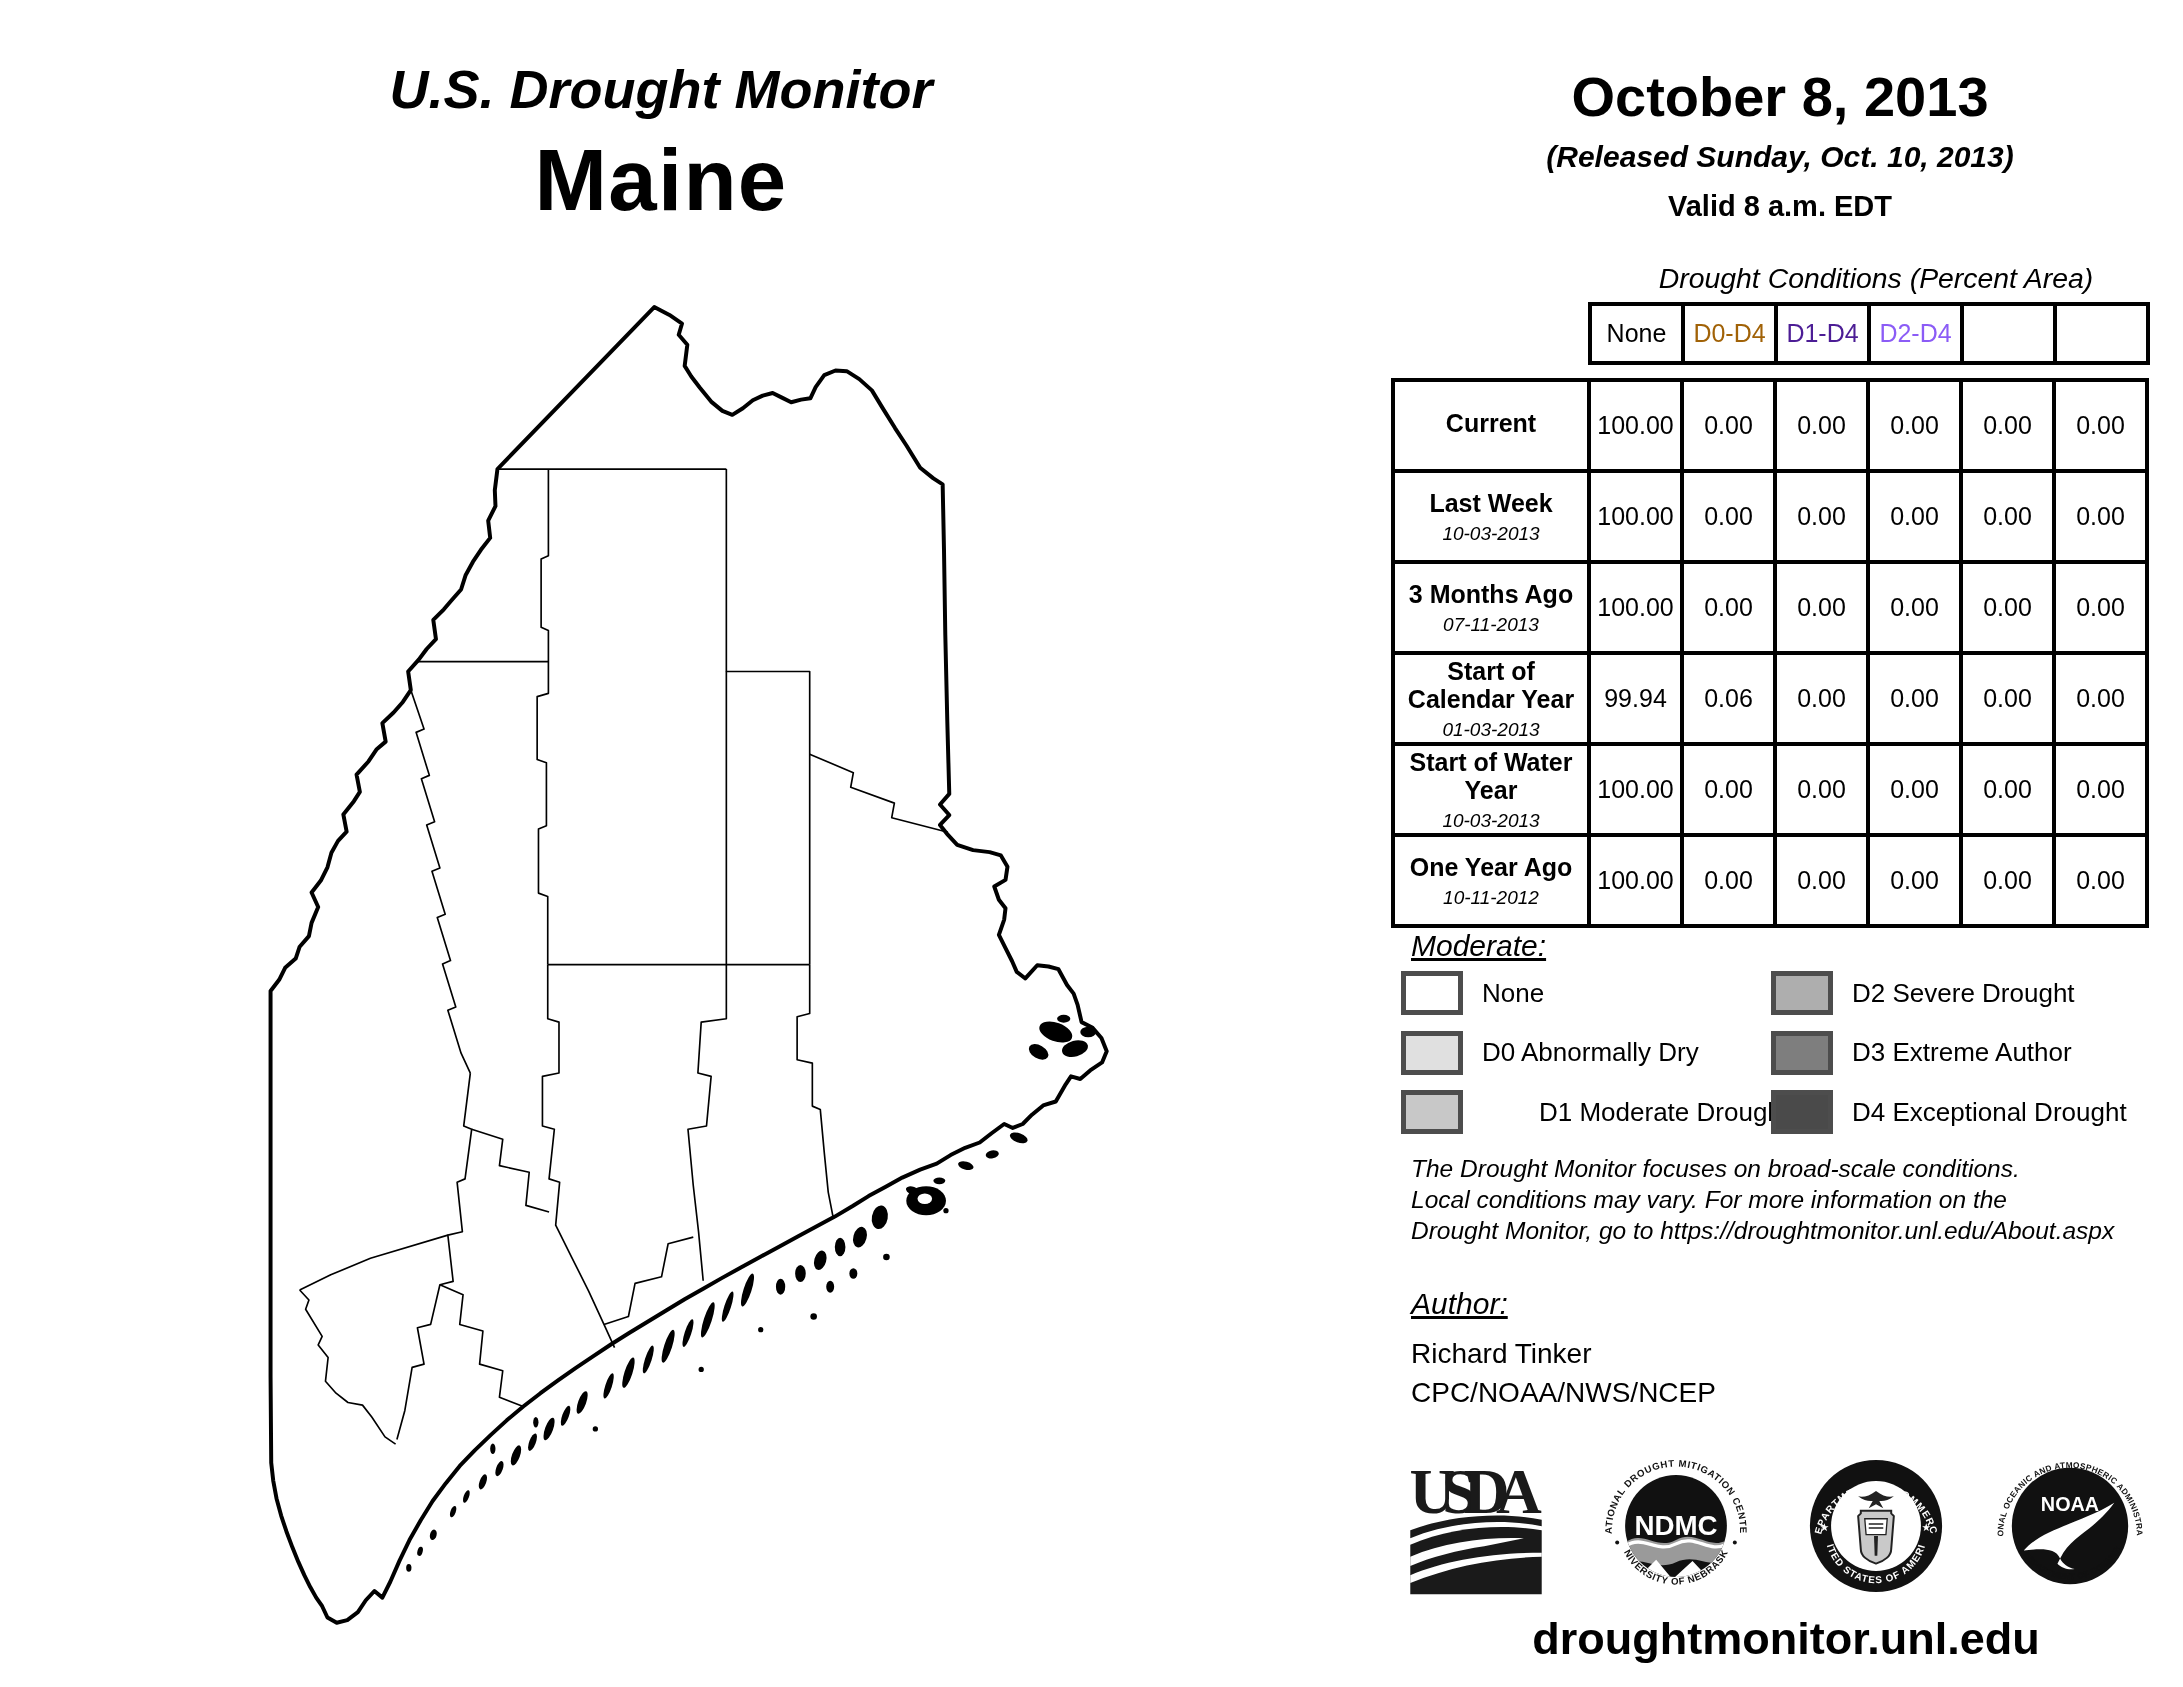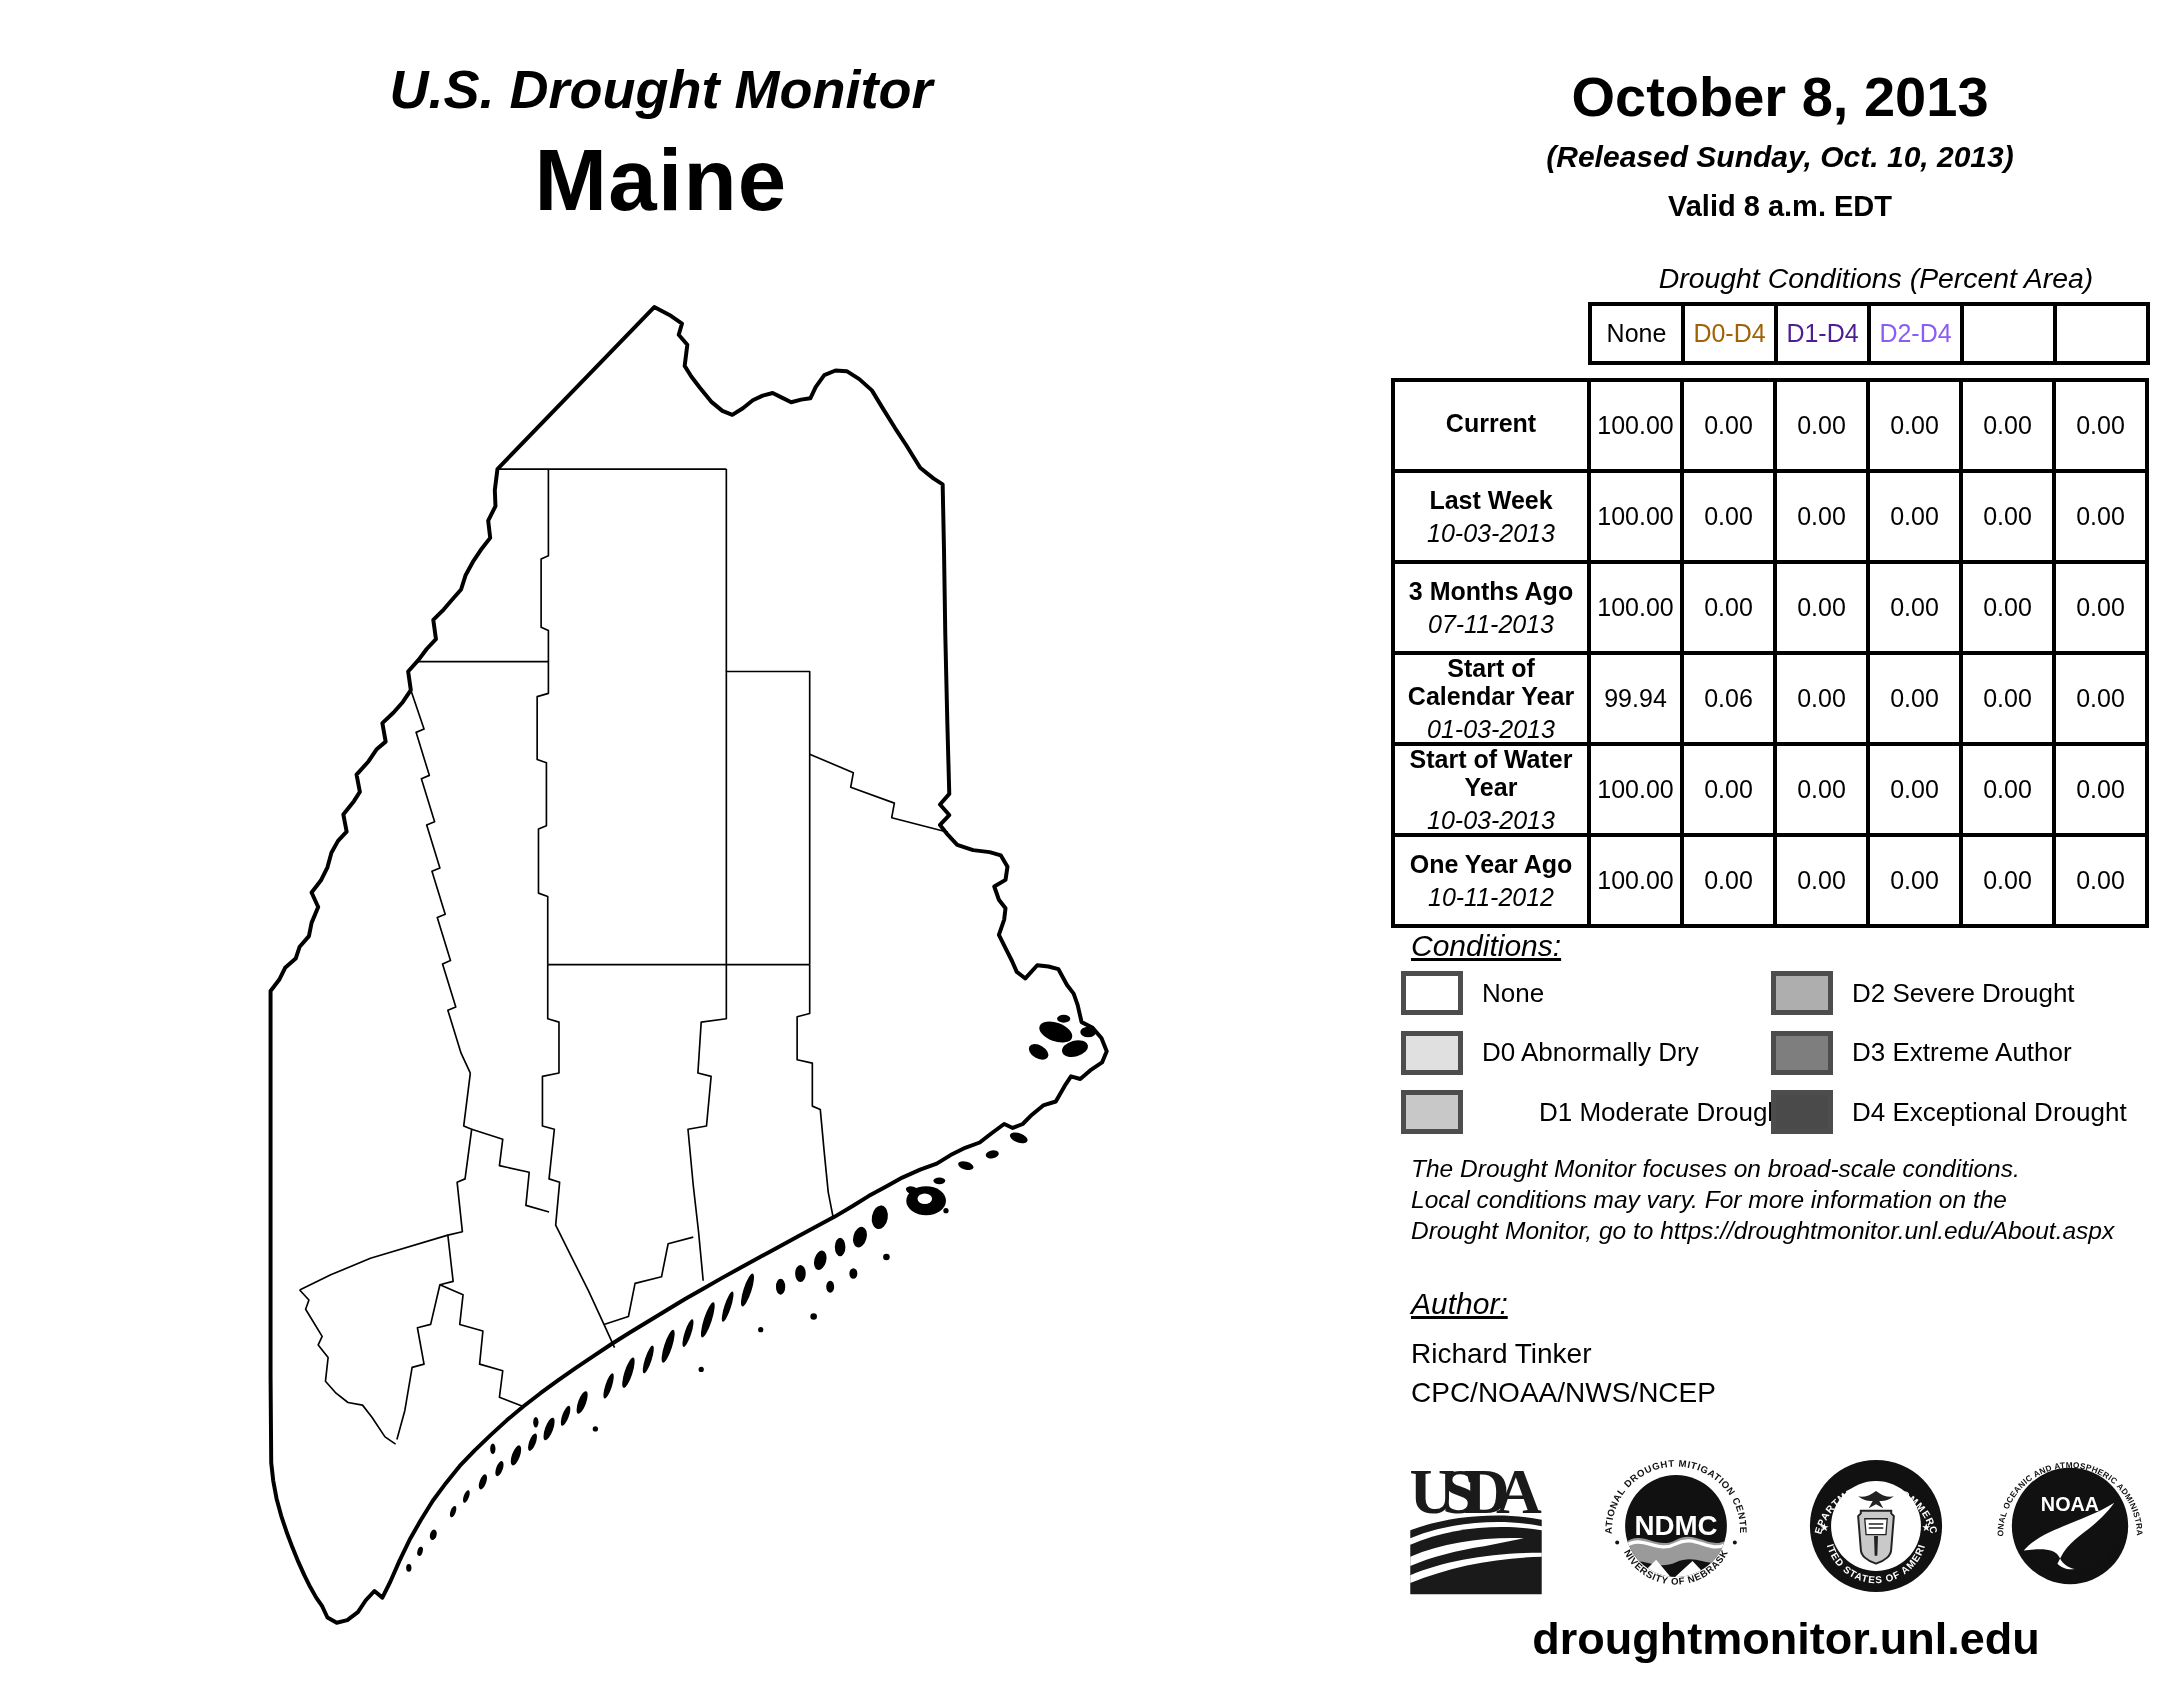--- a/index.html
+++ b/index.html
@@ -31,21 +31,21 @@
   #tbody{left:1391px;top:378px;
          grid-template-columns:196px repeat(6,93px);
          grid-template-rows:repeat(6,91px);}
   .hd-none{background:#ffffff;color:#000;}
   .hd-d0{background:#dcdcdc;color:#a16207;}
   .hd-d1{background:#c5c5c5;color:#4c1d95;}
   .hd-d2{background:#b1b1b1;color:#8b5cf6;}
   .hd-d3{background:#8c8c8c;color:#fff;}
   .hd-d4{background:#3d3d3d;color:#fff;}
   .rowlab{font-weight:bold;line-height:1.12;padding:0 9.3px;}
-  .rowdate{font-weight:normal;font-style:italic;font-size:25px;margin-top:5.3px;}
+  .rowdate{font-weight:normal;font-style:italic;font-size:19px;margin-top:5.3px;}
 
   
   #intensity{left:1411px;top:929px;font-size:30px;font-style:italic;
              text-decoration:underline;}
   .sw{width:62px;height:44px;box-sizing:border-box;border:5.3px solid #4d4d4d;}
   .sw-none{background:#ffffff;} .sw-d0{background:#e0e0e0;}
   .sw-d1{background:#c8c8c8;}  .sw-d2{background:#aeaeae;}
   .sw-d3{background:#7e7e7e;}  .sw-d4{background:#4a4a4a;}
   .leglab{font-size:26px;white-space:nowrap;}
 
@@ -261,21 +261,21 @@
     <span class="rowdate">10-11-2012</span>
   </div>
   <div class="c">100.00</div>
   <div class="c">0.00</div>
   <div class="c">0.00</div>
   <div class="c">0.00</div>
   <div class="c">0.00</div>
   <div class="c">0.00</div>
 </div>
 
-<div class="abs" id="intensity">Conditions:</div>
+<div class="abs" id="intensity">Moderate:</div>
 
 <div class="abs sw sw-none" style="left:1401px;top:971px"></div>
 <div class="abs leglab" style="left:1482px;top:978px">None</div>
 <div class="abs sw sw-d0" style="left:1401px;top:1031px"></div>
 <div class="abs leglab" style="left:1482px;top:1037px">D0 Abnormally Dry</div>
 <div class="abs sw sw-d1" style="left:1401px;top:1090px"></div>
 <div class="abs leglab" style="left:1539px;top:1097px">D1 Moderate Drought</div>
 <div class="abs sw sw-d2" style="left:1771px;top:971px"></div>
 <div class="abs leglab" style="left:1852px;top:978px">D2 Severe Drought</div>
 <div class="abs sw sw-d3" style="left:1771px;top:1031px"></div>

